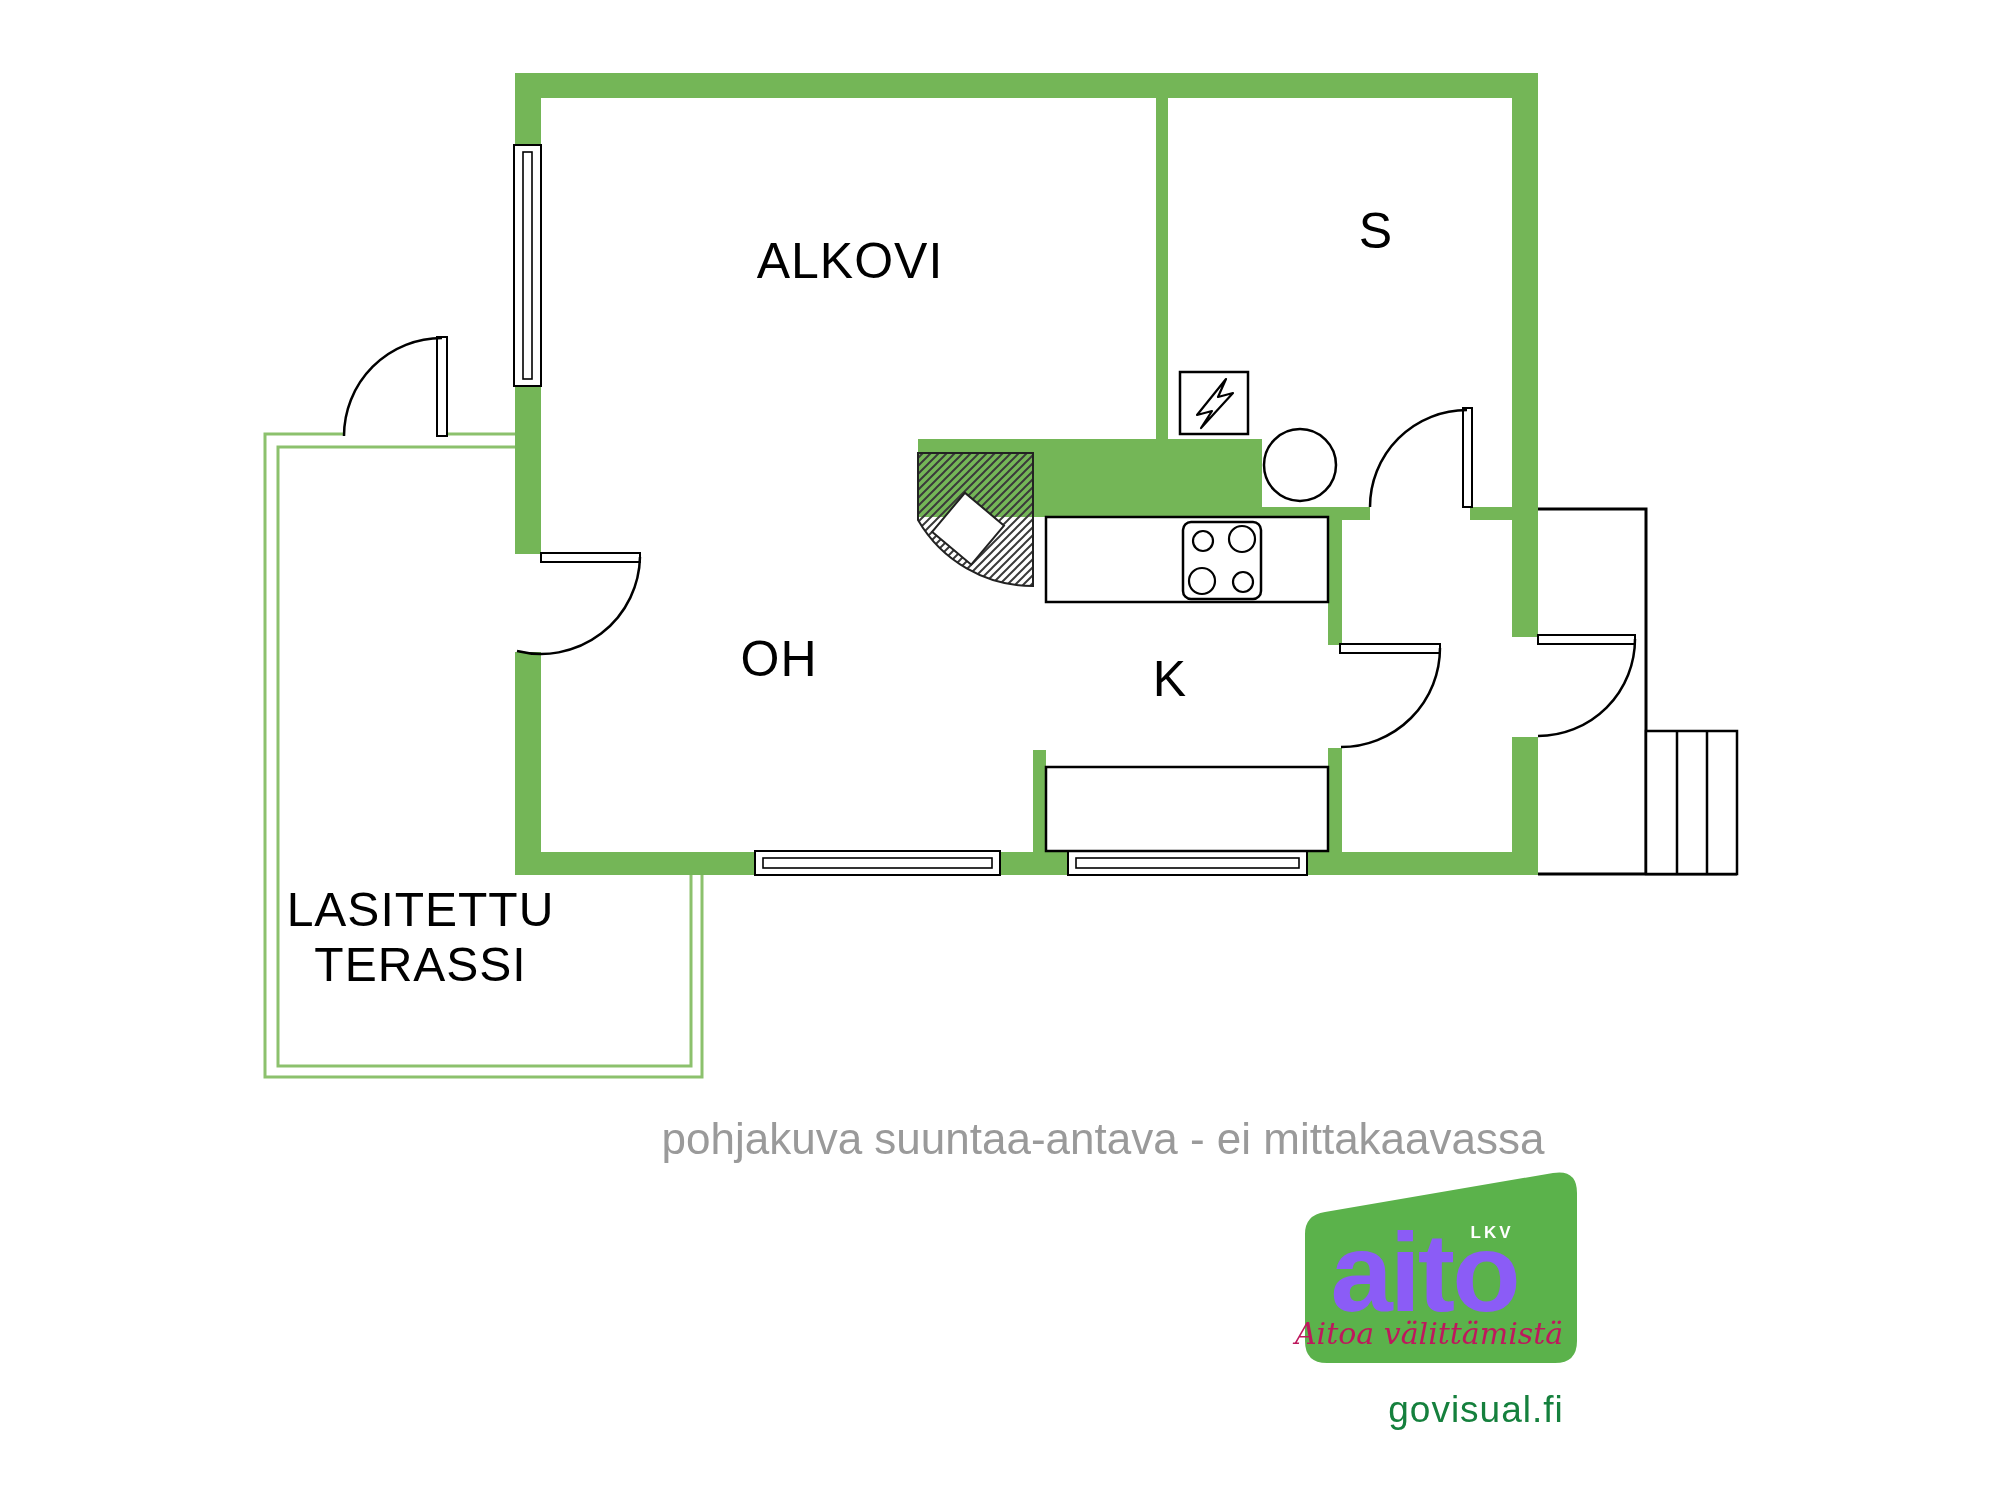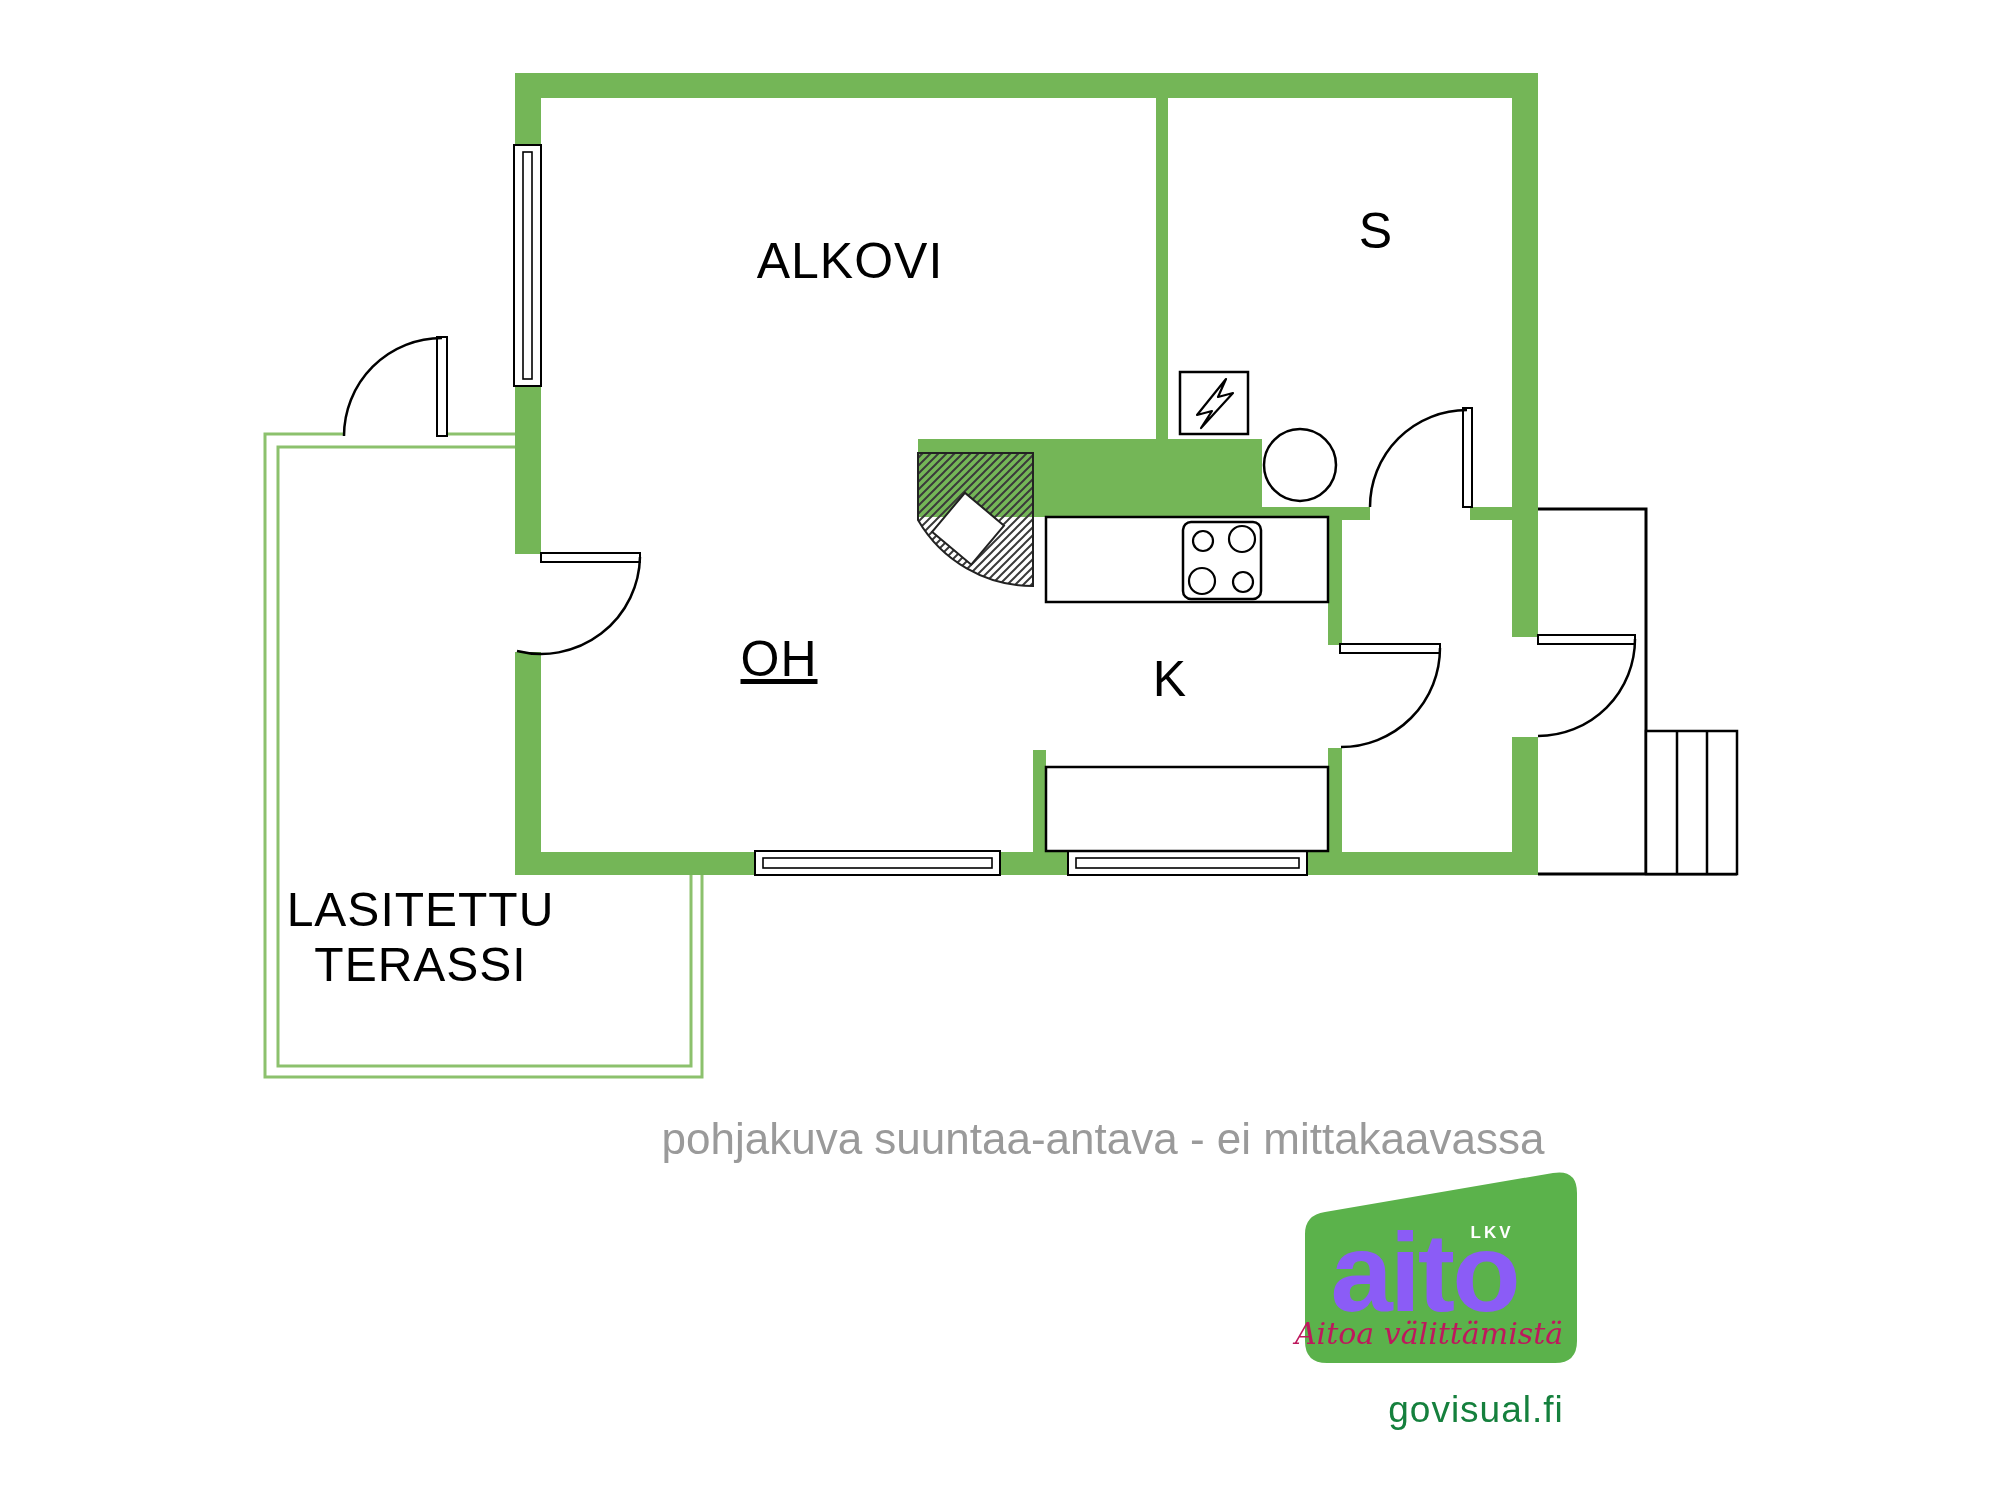--- a/index.html
+++ b/index.html
@@ -3,21 +3,21 @@
 <meta charset="utf-8">
 <style>
   html,body{margin:0;padding:0;background:#ffffff;}
   .stage{position:relative;width:2000px;height:1500px;background:#ffffff;overflow:hidden;
          font-family:"Liberation Sans",sans-serif;}
   .plan-svg{position:absolute;left:0;top:0;}
   .txt{position:absolute;transform:translate(-50%,-50%);white-space:nowrap;color:#000;}
   .room-label{font-size:50px;letter-spacing:1px;}
   .lbl-alkovi{left:850px;top:261px;}
   .lbl-s{left:1376px;top:231px;}
-  .lbl-oh{left:779px;top:659px;text-decoration:underline;}
+  .lbl-oh{left:779px;top:659px;}
   .lbl-k{left:1170px;top:679px;}
   .lbl-terrace{left:410px;top:937px;text-align:center;font-size:48px;line-height:55px;letter-spacing:1px;padding-left:21px;}
   .caption{left:1103px;top:1139px;font-size:44px;color:#9a9a9a;text-align:center;}
   .logo-brand{left:1424px;top:1272px;font-size:112px;font-weight:bold;color:#8b5cf6;letter-spacing:-3px;}
   .logo-badge{left:1492px;top:1233px;font-size:17px;font-weight:bold;color:#fff;letter-spacing:3px;}
   .logo-tagline{left:1429px;top:1333px;font-size:30px;font-style:italic;color:#be185d;
                 font-family:"DejaVu Serif",serif;}
   .website{left:1476px;top:1410px;font-size:37px;color:#15803d;letter-spacing:1px;}
 </style>
 </head>

